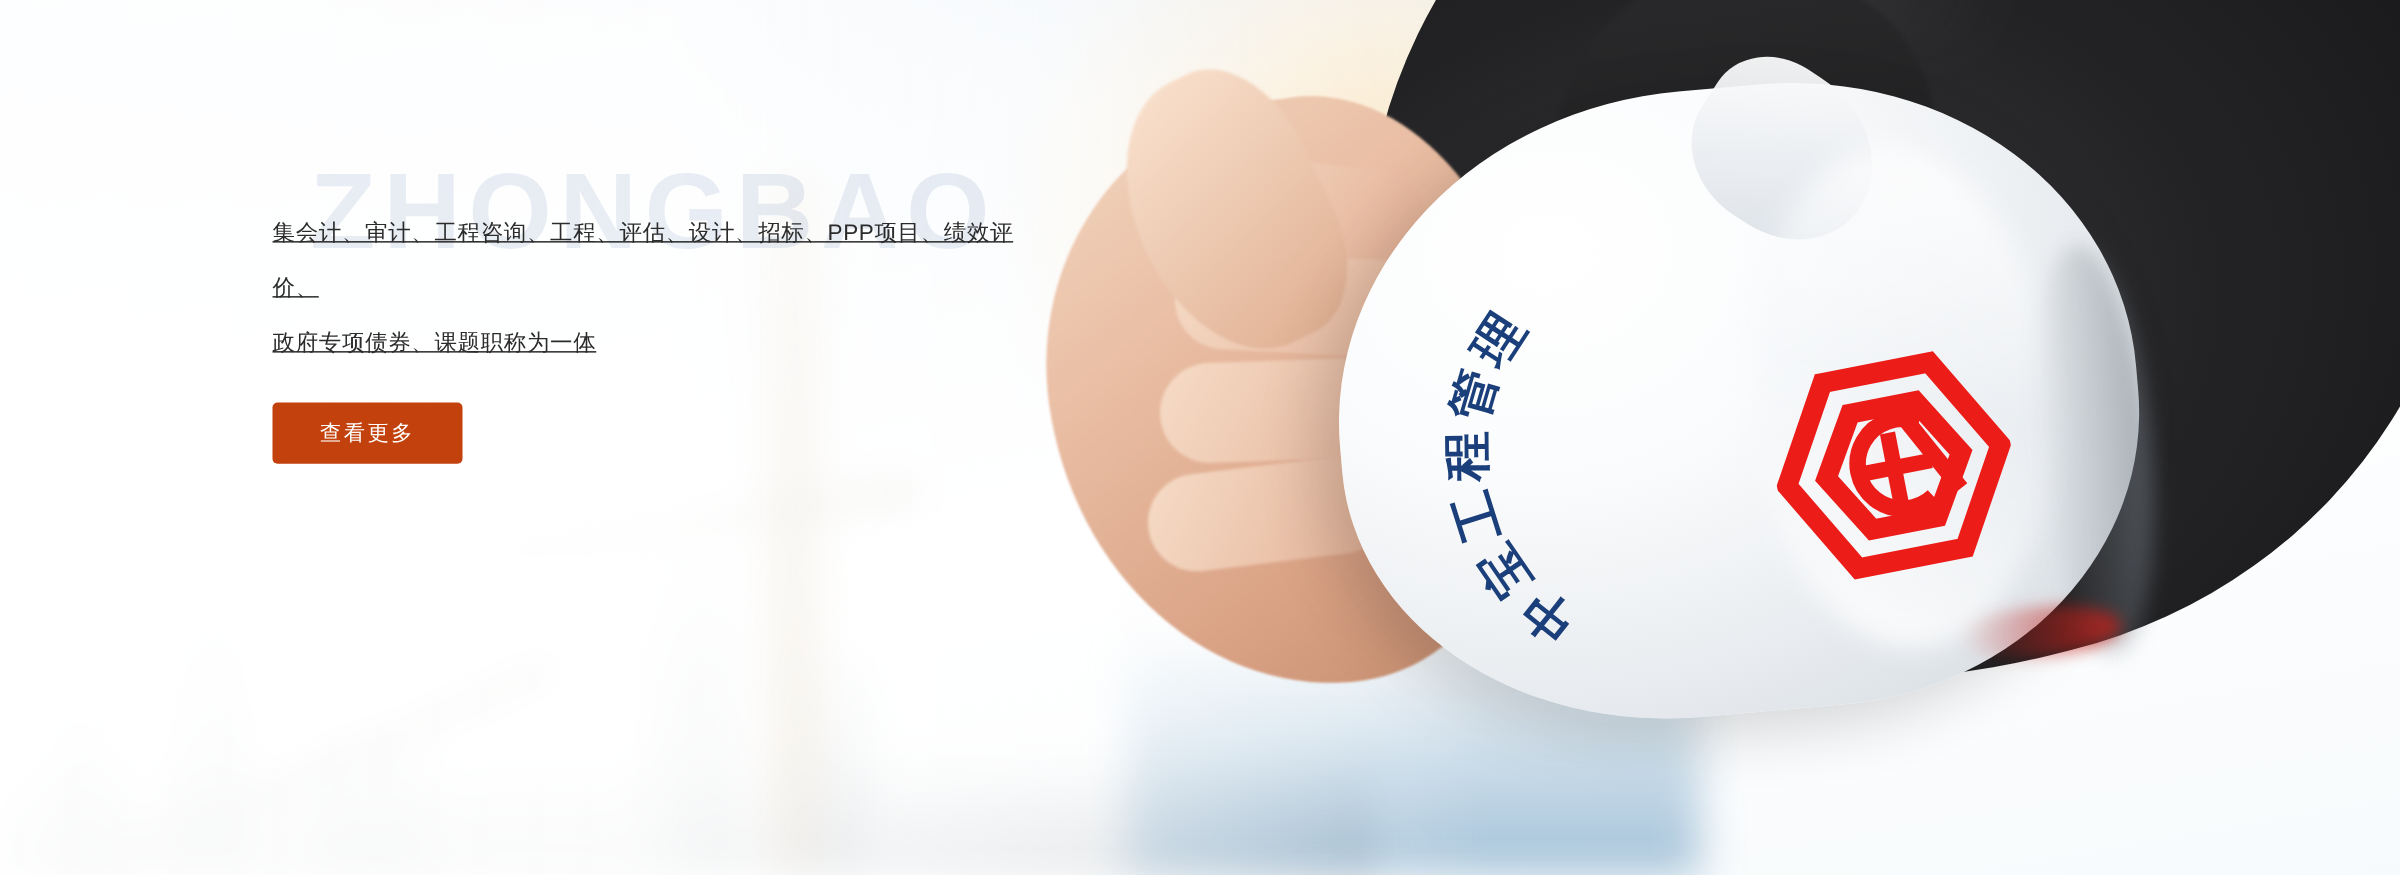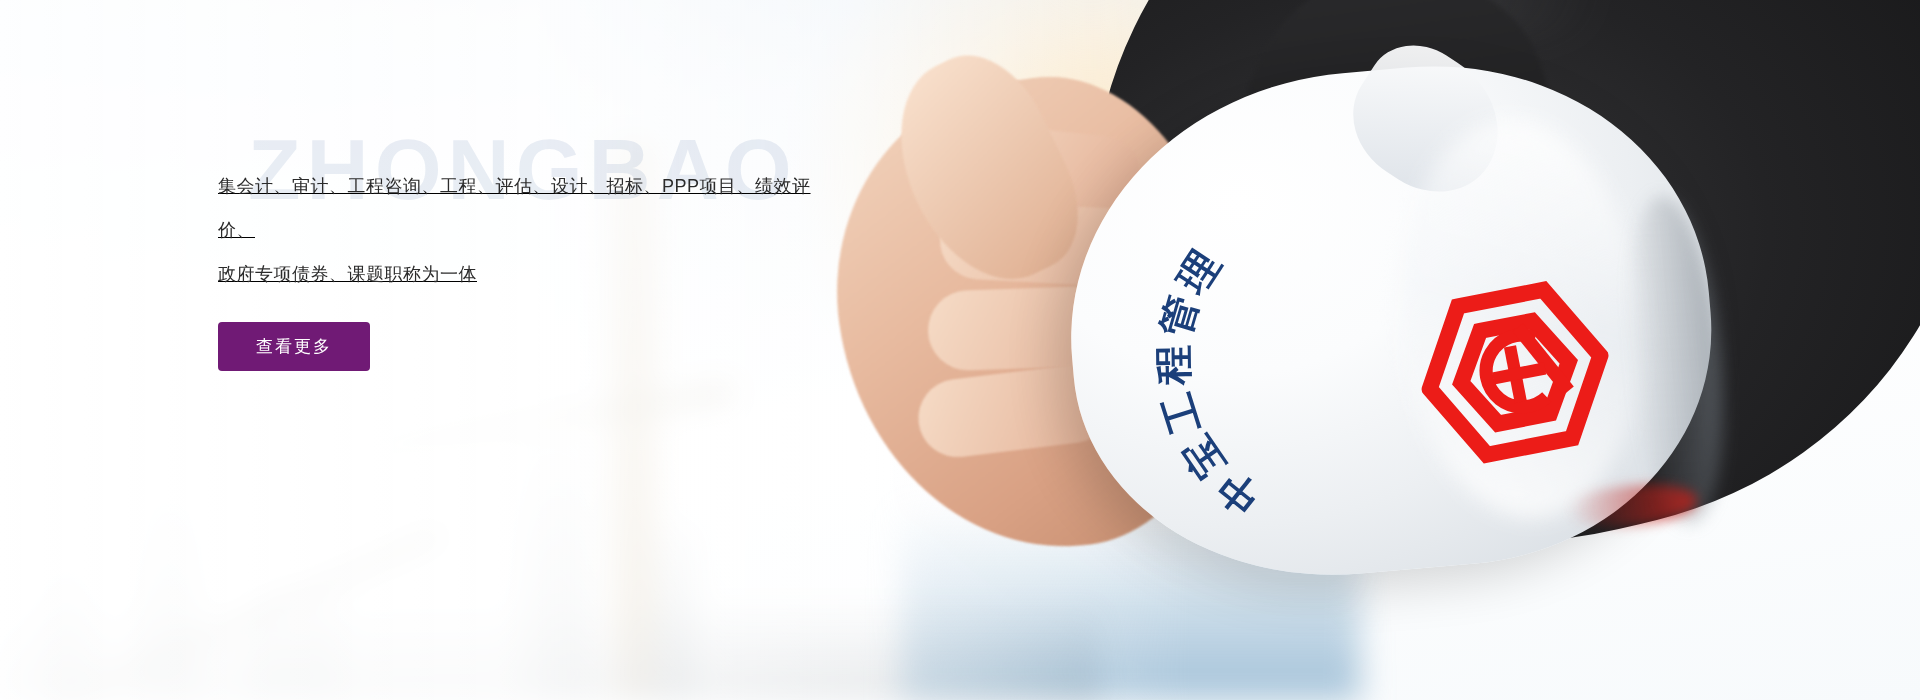--- a/index.html
+++ b/index.html
@@ -199,21 +199,21 @@
     position:relative;
     margin-top:44px;
     font-size:18px; line-height:44px;
     color:#2b2b2b;
     letter-spacing:.5px;
     max-width:600px;
   }
   .cta{
     display:inline-block;
     margin-top:26px;
-    background:#701a75;
+    background:#c2410c;
     color:#ffffff;
     font-size:17px;
     letter-spacing:2px;
     padding:13px 38px;
     border:none;
     border-radius:4px;
     cursor:pointer;
   }
 </style>
 </head>

